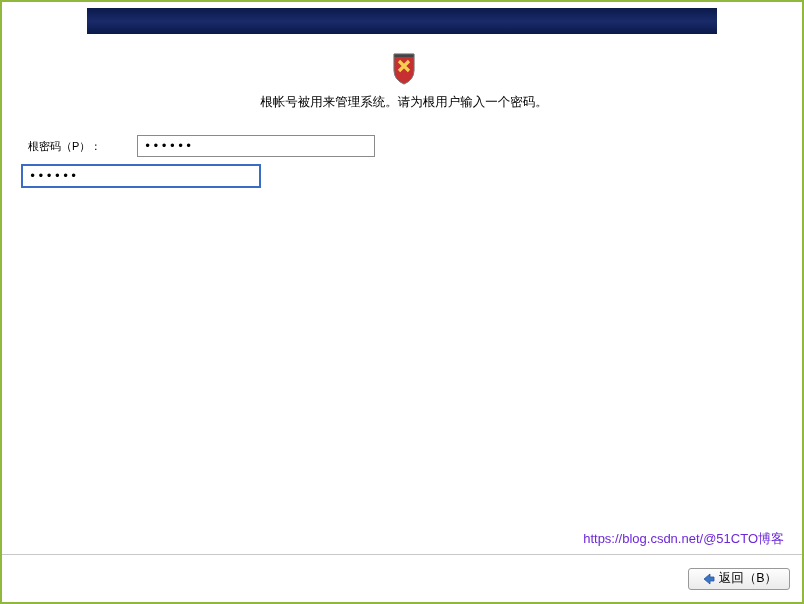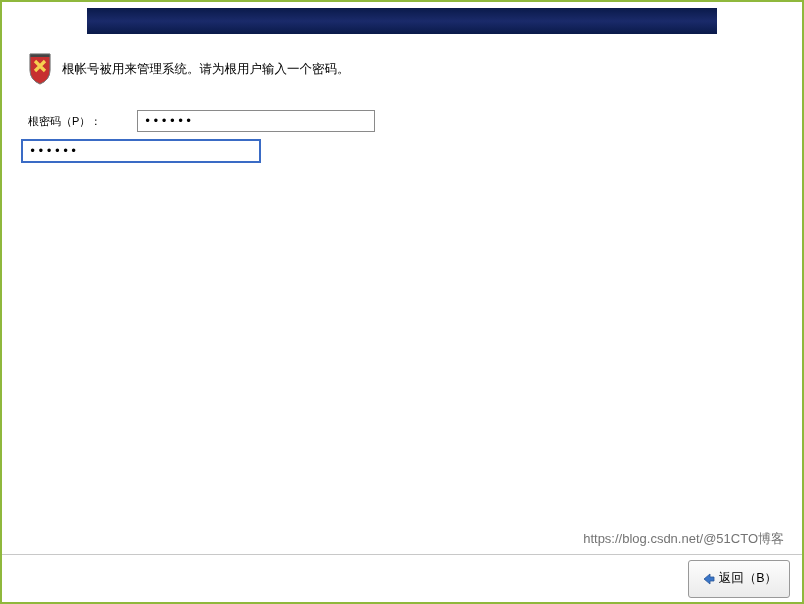--- a/index.html
+++ b/index.html
@@ -23,20 +23,21 @@
     }
     .content {
       padding: 18px 20px;
     }
     .header-row {
       display: flex;
       align-items: center;
       gap: 8px;
       margin-bottom: 24px;
       margin-left: 4px;
+      flex-direction: column;
     }
     .shield-icon {
       width: 28px;
       height: 34px;
       flex-shrink: 0;
     }
     .description {
       color: #000;
       font-size: 12.5px;
     }
@@ -81,38 +82,38 @@
       display: flex;
       justify-content: flex-end;
       align-items: center;
       padding-right: 12px;
       gap: 6px;
     }
     .nav-button {
       display: flex;
       align-items: center;
       gap: 4px;
-      height: 38px;
+      height: 22px;
       padding: 0 12px;
       border: 1px solid #999;
       border-radius: 3px;
       background: linear-gradient(to bottom, #fdfdfd, #ebebeb);
       cursor: pointer;
       font-size: 12.5px;
       color: #000;
     }
     .arrow-icon {
       width: 14px;
       height: 14px;
     }
     .watermark {
       position: absolute;
       bottom: 54px;
       right: 18px;
-      color: #737373;
+      color: #6d28d9;
       font-size: 13px;
       pointer-events: none;
     }
   </style>
 </head>
 <body>
 
 <div class="top-bar"></div>
 
 <div class="content">

